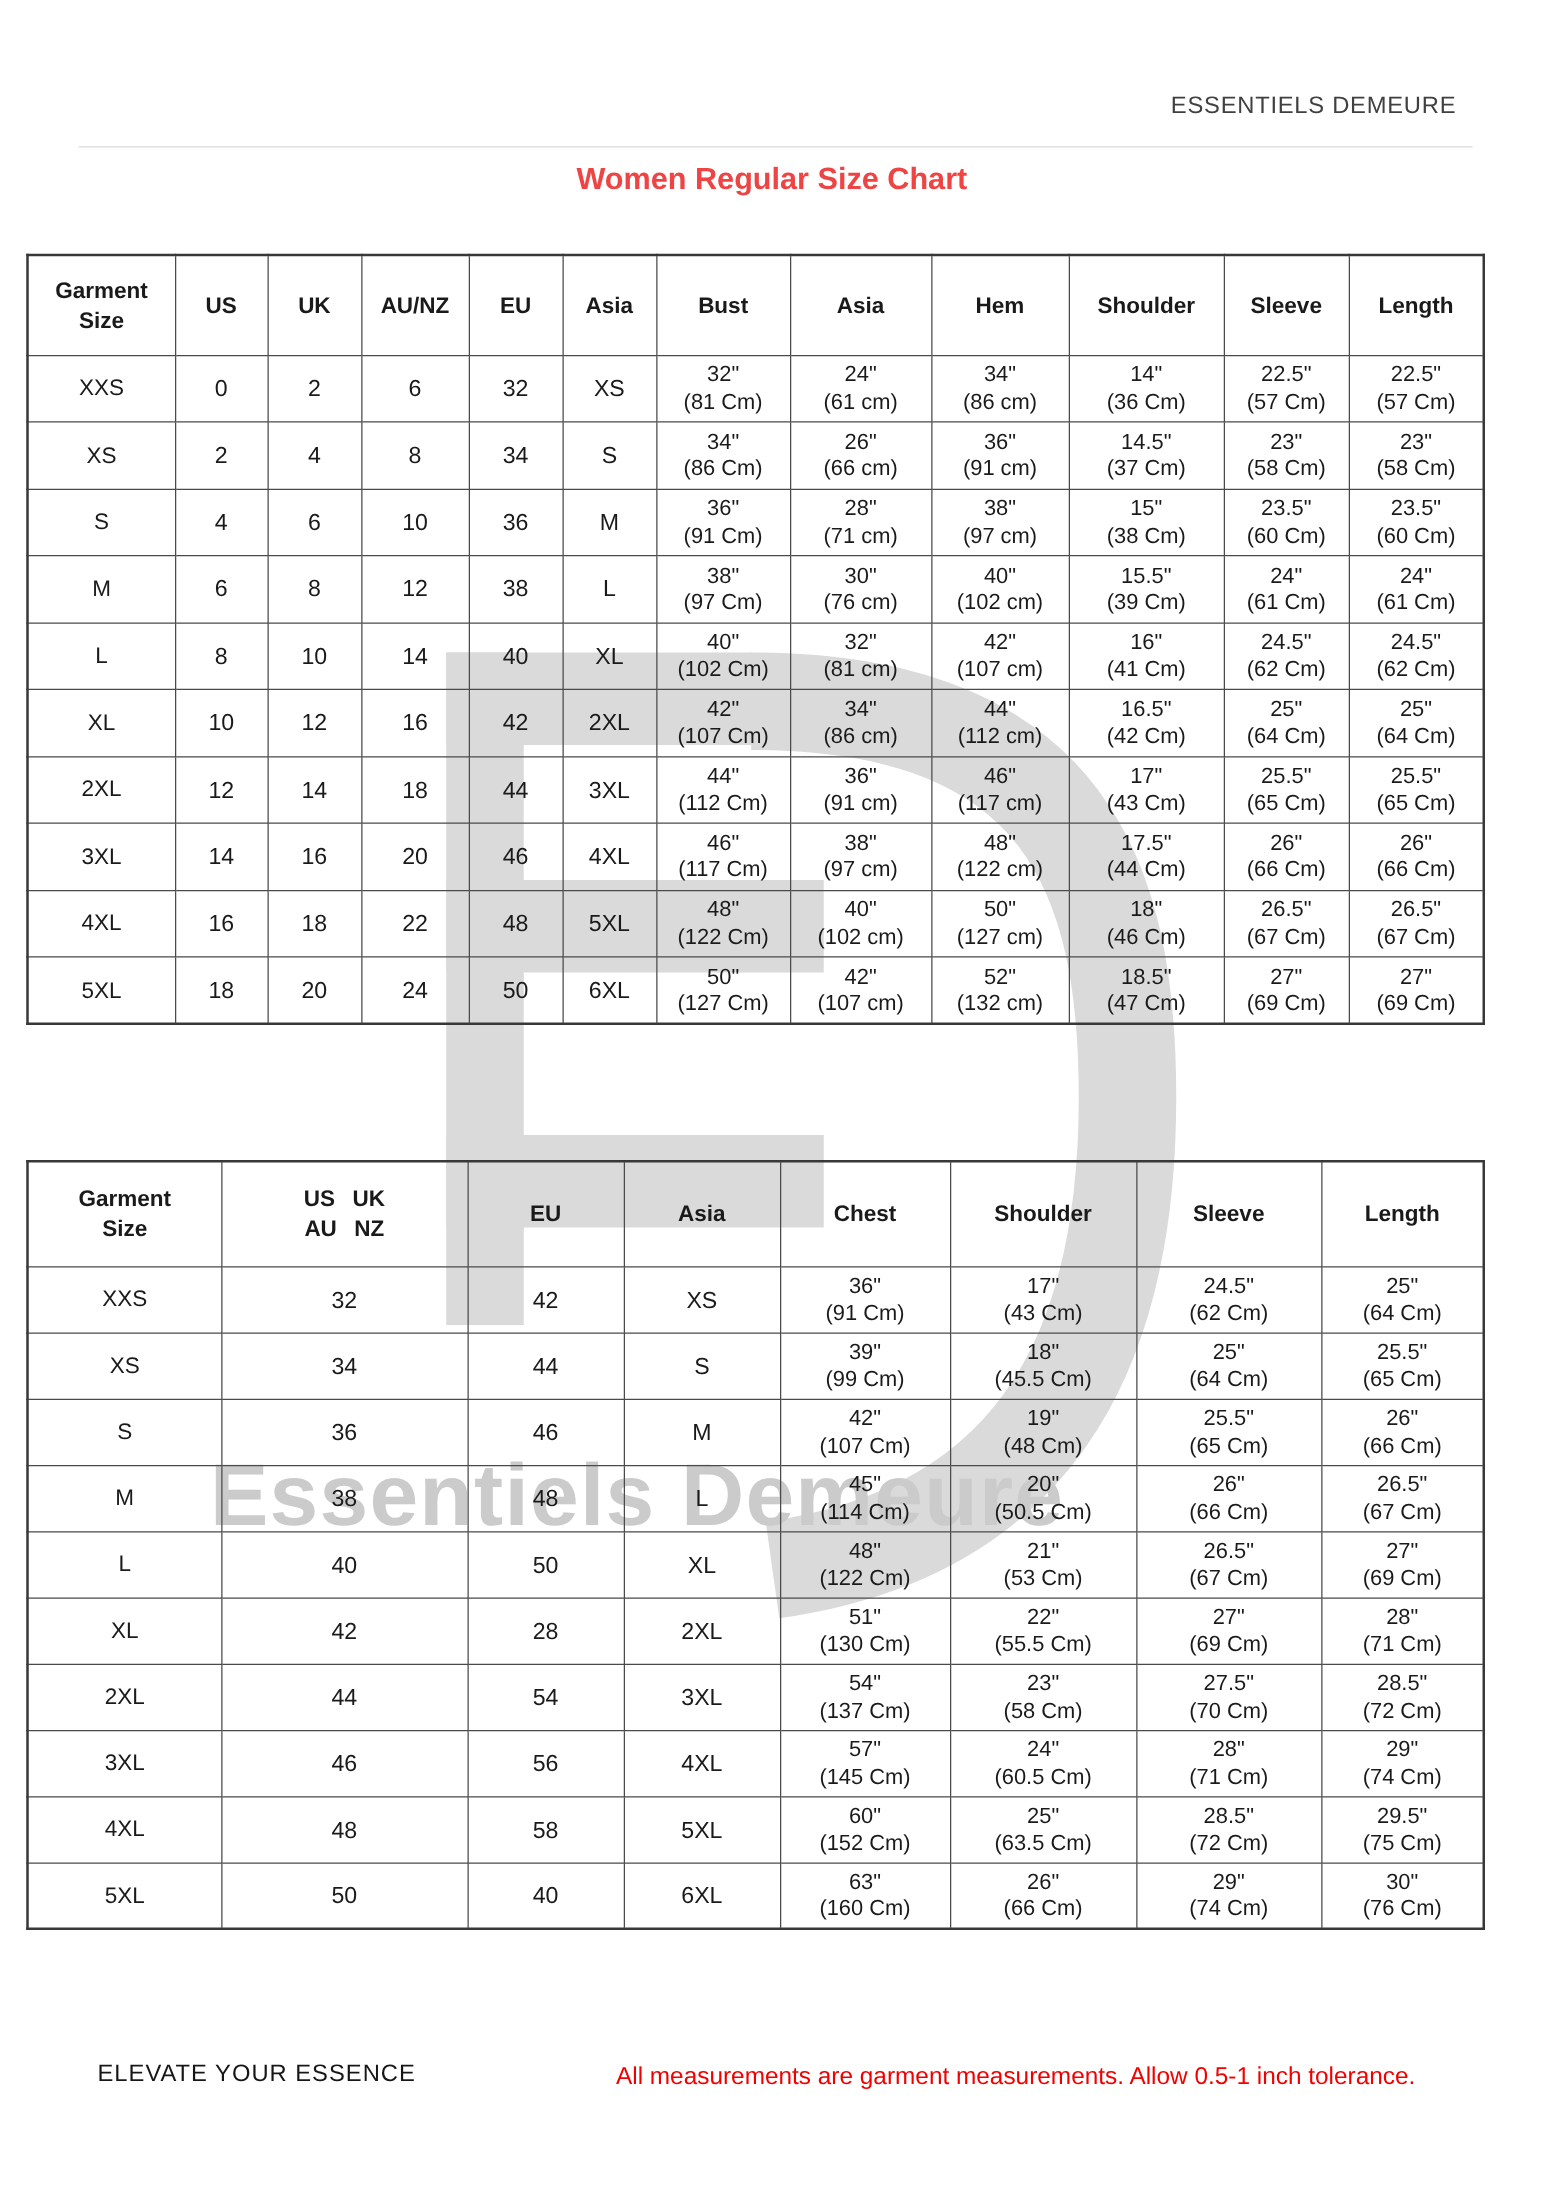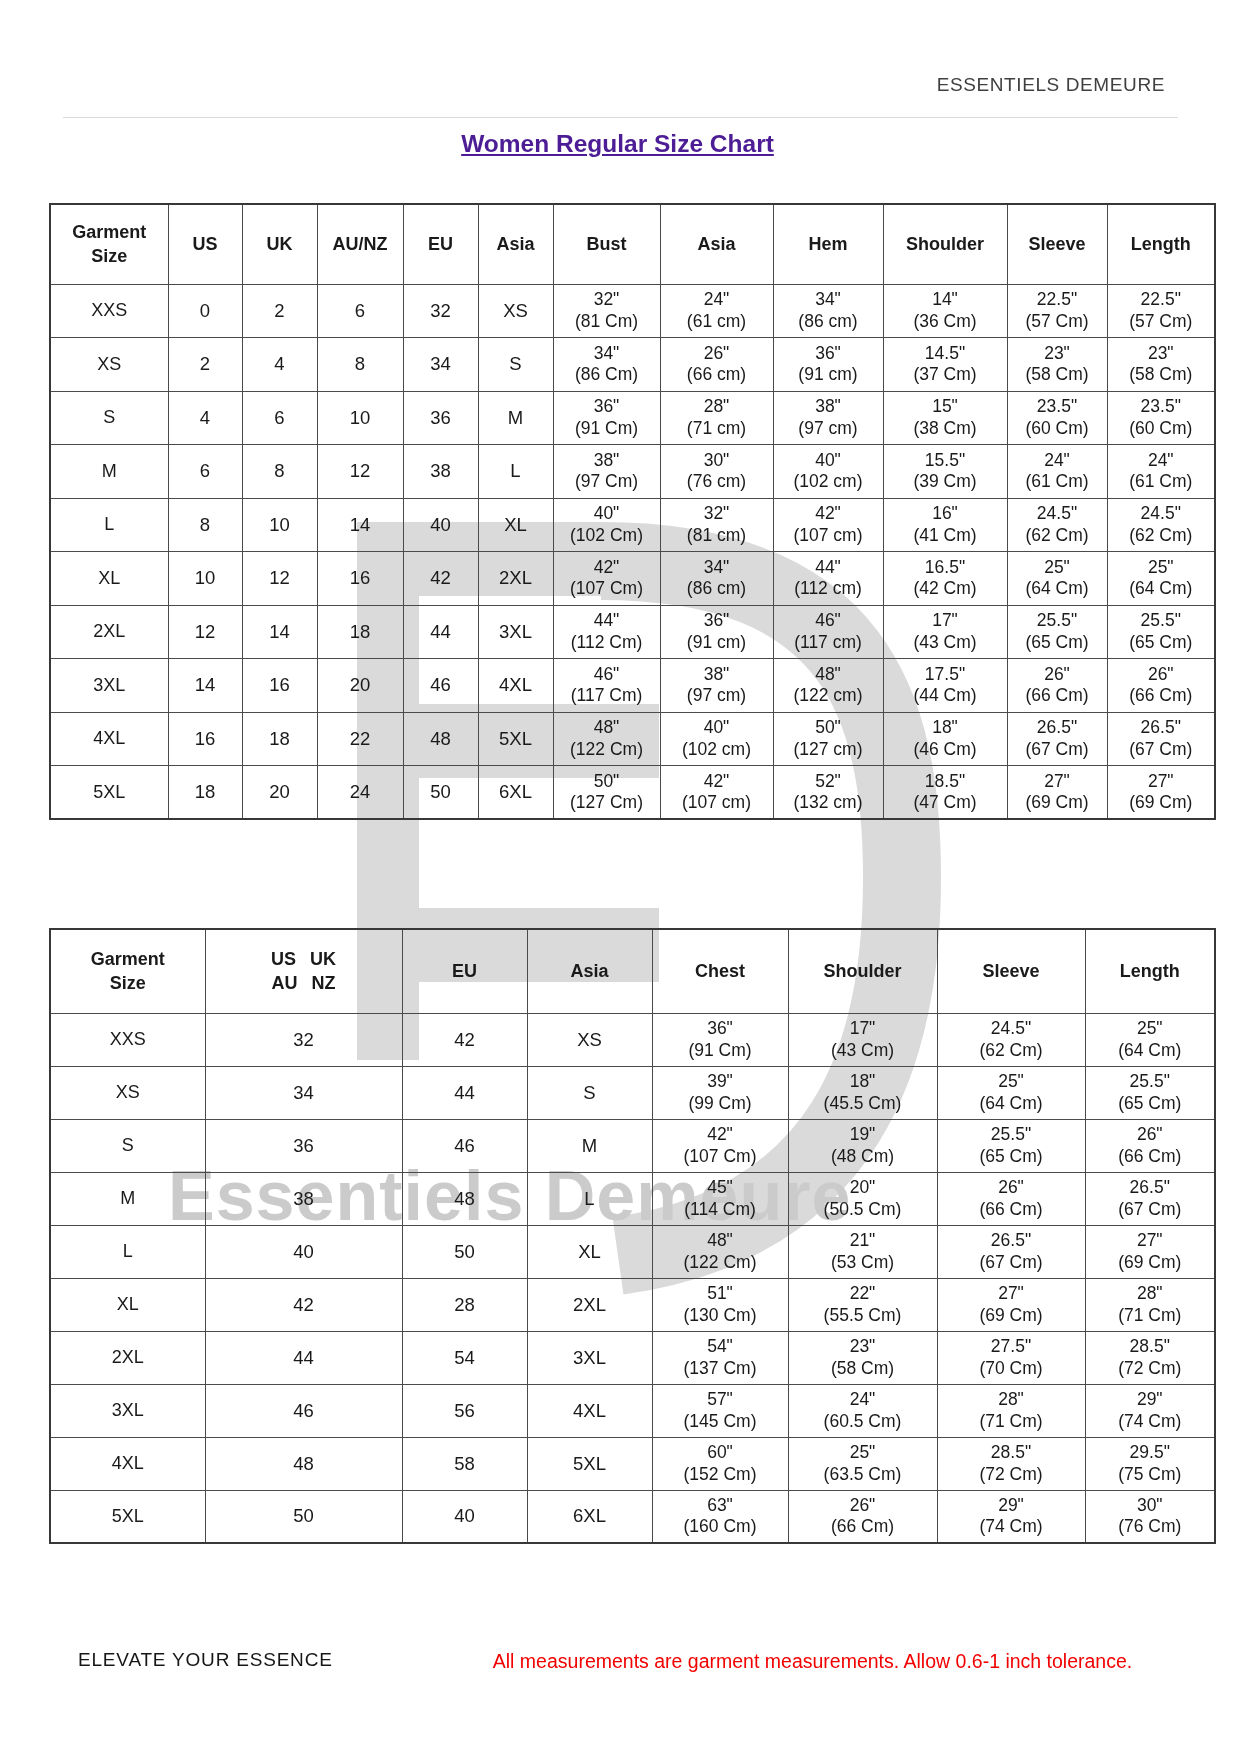--- a/index.html
+++ b/index.html
@@ -8,25 +8,25 @@
   
   #watermark-layer{position:absolute;left:0;top:0;width:1241px;height:1755px;z-index:0;}
   #wm-text{position:absolute;left:168px;top:1156px;font-size:70px;font-weight:700;
            letter-spacing:1px;color:#cbcbcb;white-space:nowrap;z-index:0;}
   
   #brand{position:absolute;top:74px;right:76px;font-size:19px;letter-spacing:0.6px;
          color:#404040;white-space:nowrap;}
   #divider{position:absolute;top:117px;left:63px;width:1115px;height:0;
            border-top:1.5px solid #d9d9d9;}
   .chart-title{position:absolute;left:35px;width:1165px;text-align:center;
-               font-size:24.5px;font-weight:700;color:#4c1d95;text-decoration:underline;}
+               font-size:24.5px;font-weight:700;color:#ef4444;}
   #women-title{top:130px;}
   #men-title{top:853px;}
   
-  .tbl-wrap{position:absolute;left:49px;z-index:1;}
+  .tbl-wrap{position:absolute;left:21px;z-index:1;}
   #women-table-wrap{top:203px;}
   #men-table-wrap{top:928px;}
   table{border-collapse:collapse;table-layout:fixed;width:1165px;background:transparent;}
   th,td{border:1.6px solid #4a4a4a;text-align:center;vertical-align:middle;
         padding:0;background:transparent;overflow:hidden;}
   table{border:2.2px solid #383838;}
   th{font-size:18px;font-weight:700;line-height:23px;}
   td{font-size:18.5px;font-weight:400;}
   td.size{font-size:18px;font-weight:400;}
   td.two-line{font-size:17.5px;line-height:21.5px;}
@@ -362,15 +362,15 @@
             <td class="two-line">63"<br>(160 Cm)</td>
             <td class="two-line">26"<br>(66 Cm)</td>
             <td class="two-line">29"<br>(74 Cm)</td>
             <td class="two-line">30"<br>(76 Cm)</td>
           </tr>
         </tbody>
     </table>
   </div>
 
   <div id="tagline">ELEVATE YOUR ESSENCE</div>
-  <div id="note" style="color: rgb(242, 0, 0);">All measurements are garment measurements. Allow 0.6-1 inch tolerance.</div>
+  <div id="note" style="color: rgb(242, 0, 0);">All measurements are garment measurements. Allow 0.5-1 inch tolerance.</div>
 
 </div>
 
 </body></html>

